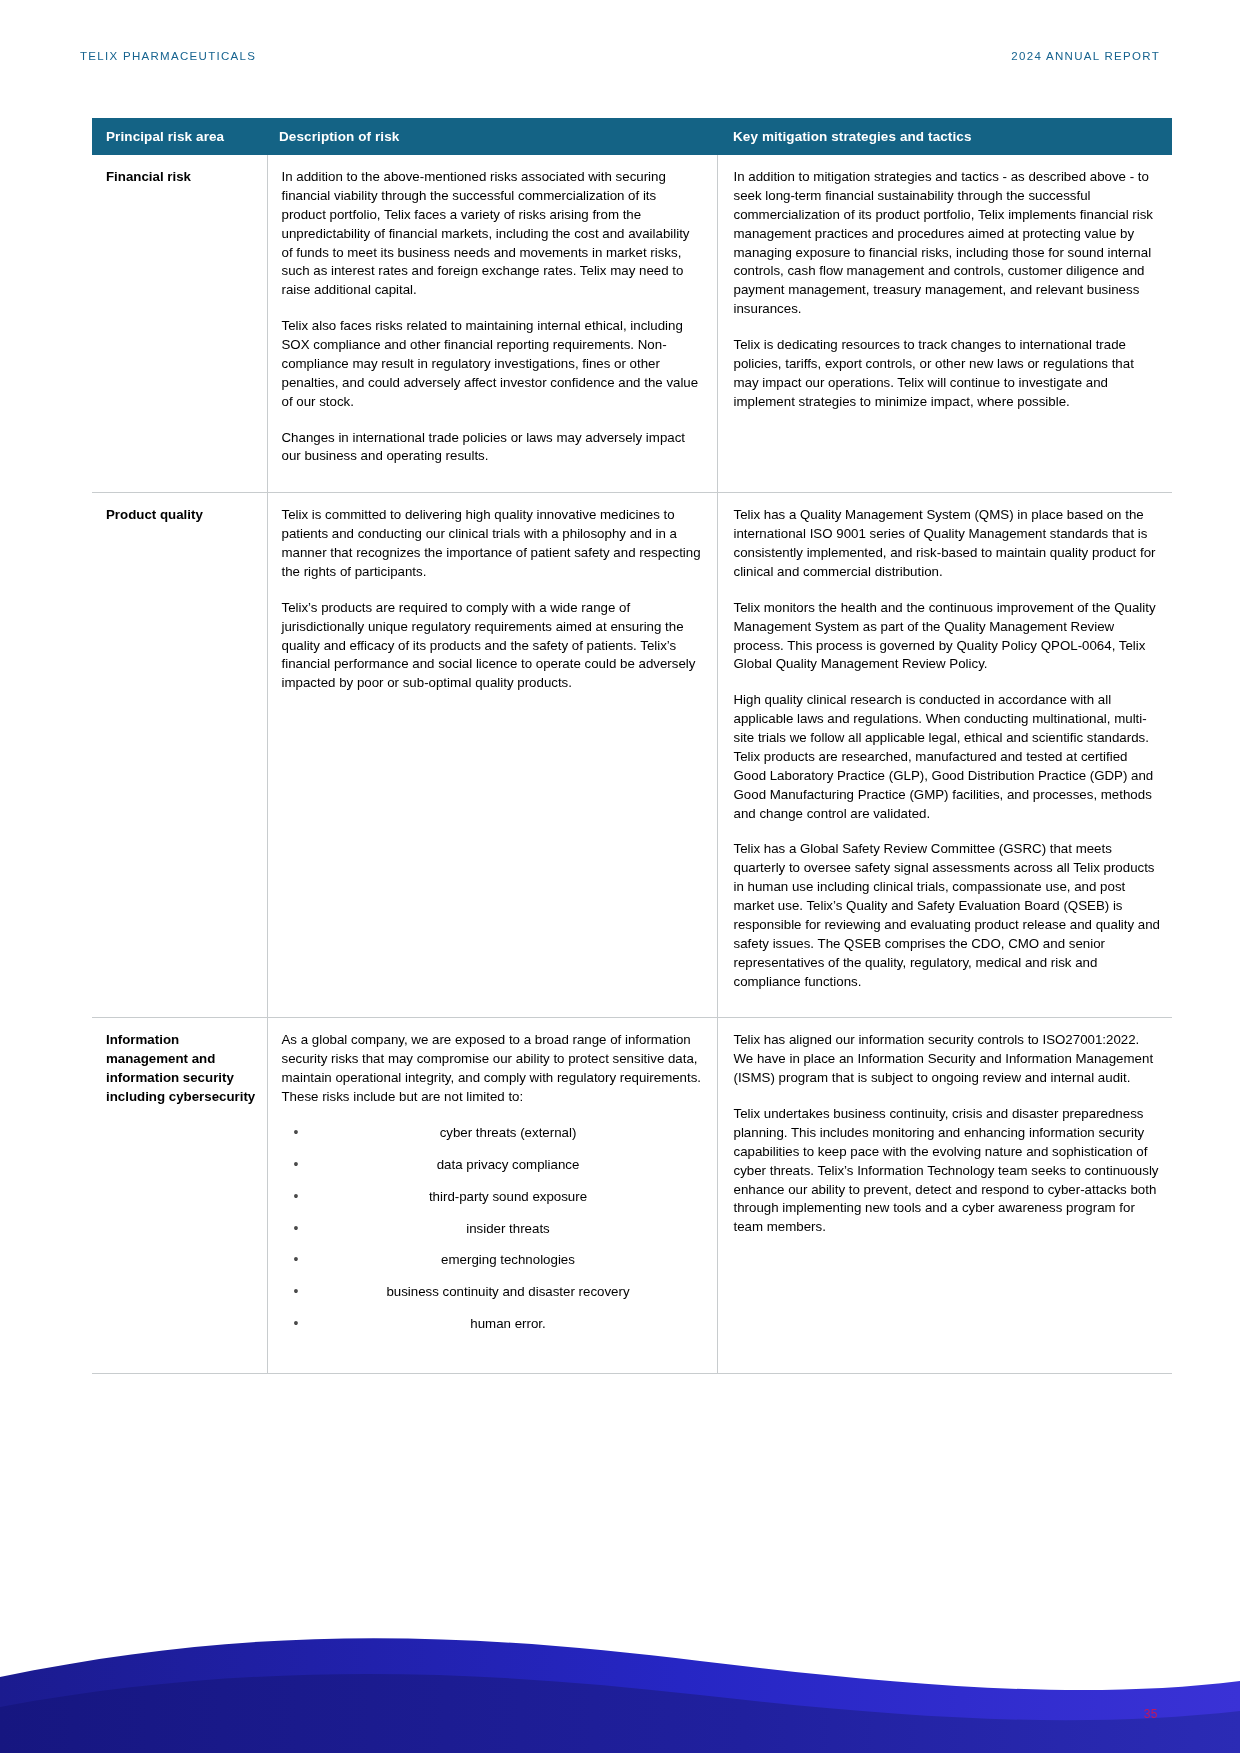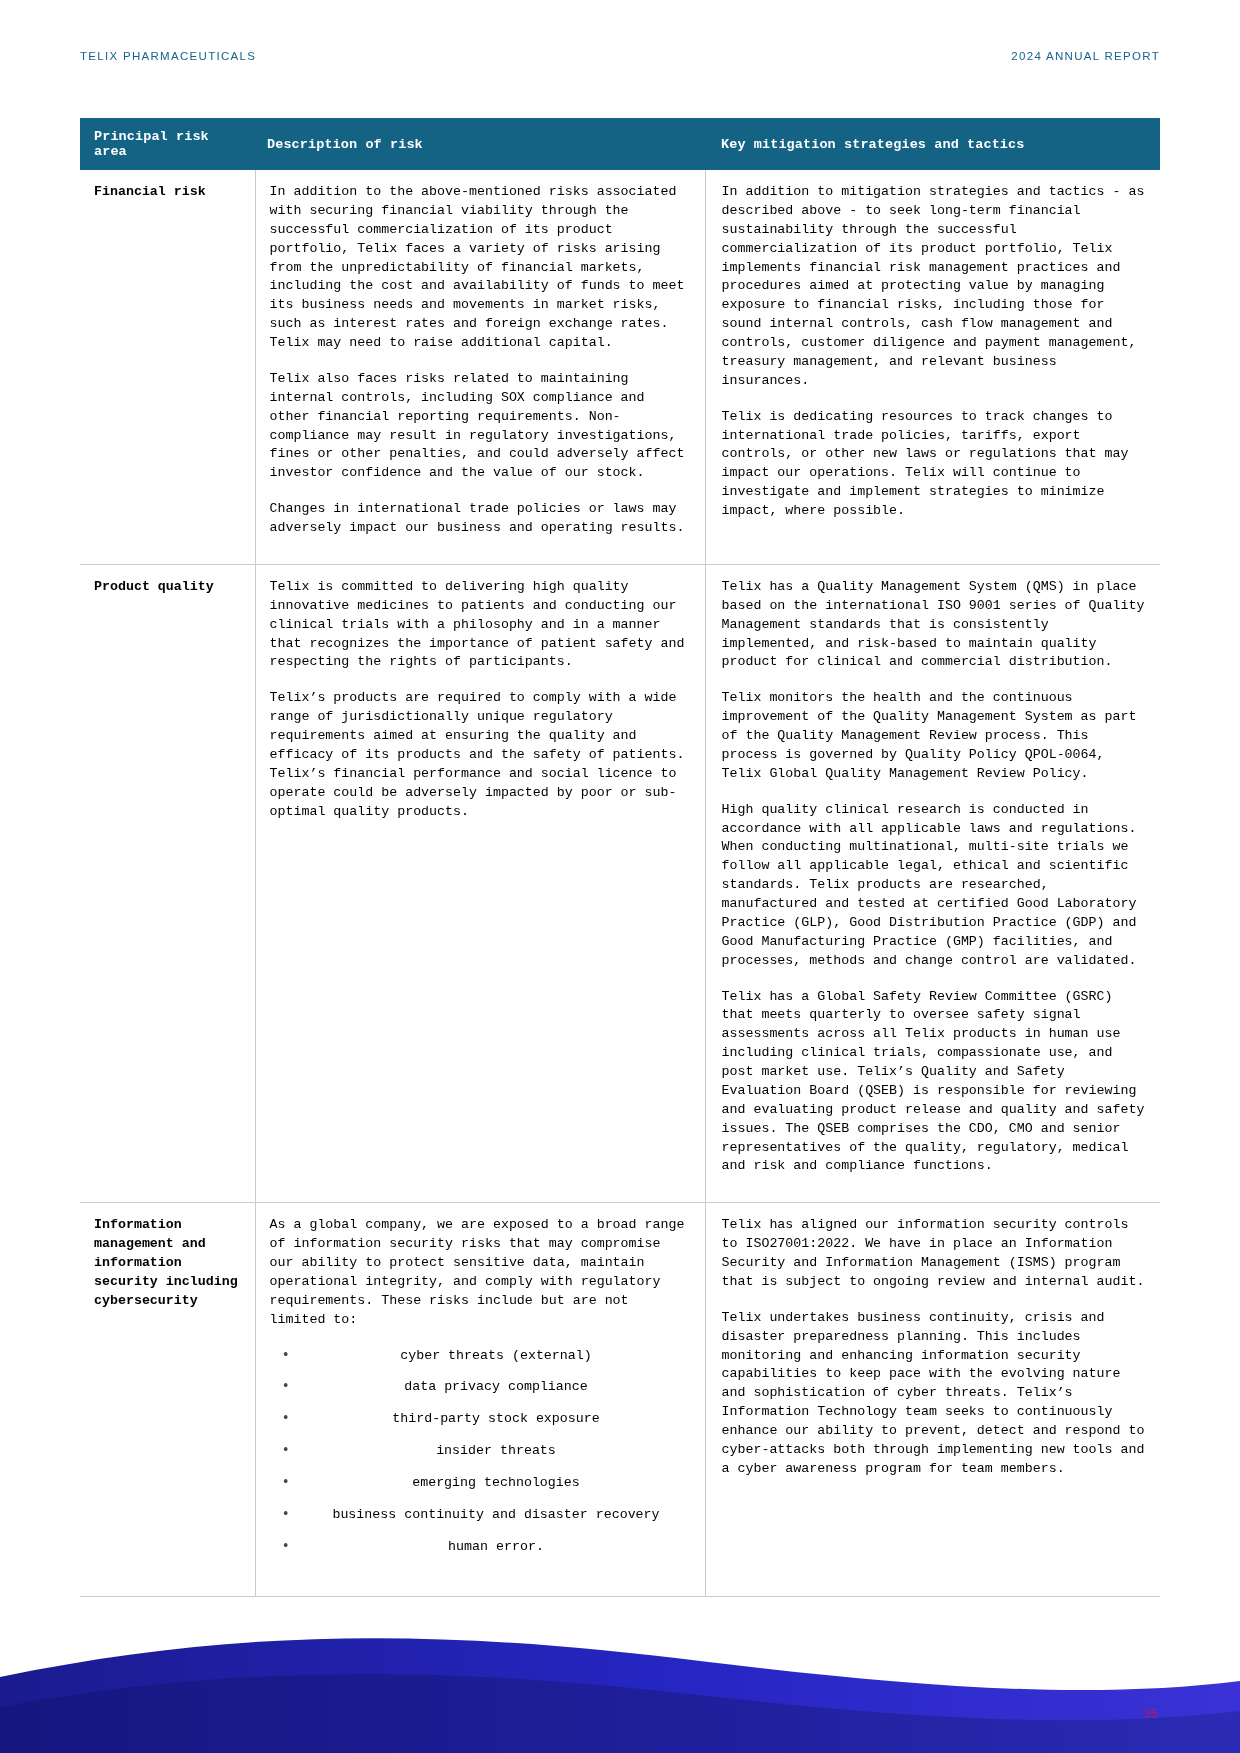--- a/index.html
+++ b/index.html
@@ -32,23 +32,22 @@
     font-size: 11.5px;
     letter-spacing: 1.3px;
     color: #1f5f8b;
   }
   .header .left { color: #16638f; }
   .header .right { color: #16638f; }
 
   .table-wrap {
     position: absolute;
     top: 118px;
-    left: 80px;
+    left: 92px;
     width: 1080px;
-    font-family: Liberation Mono, monospace;
   }
   table.risk {
     width: 100%;
     border-collapse: collapse;
     table-layout: fixed;
   }
   table.risk thead th {
     background: #146385;
     color: #ffffff;
     font-size: 13.5px;
@@ -152,21 +151,21 @@
           <th class="c2">Description of risk</th>
           <th class="c3">Key mitigation strategies and tactics</th>
         </tr>
       </thead>
       <tbody>
 
         <tr>
           <td class="c1">Financial risk</td>
           <td class="c2">
             <p class="para">In addition to the above-mentioned risks associated with securing financial viability through the successful commercialization of its product portfolio, Telix faces a variety of risks arising from the unpredictability of financial markets, including the cost and availability of funds to meet its business needs and movements in market risks, such as interest rates and foreign exchange rates. Telix may need to raise additional capital.</p>
-            <p class="para">Telix also faces risks related to maintaining internal controls, including SOX compliance and other financial reporting requirements. Non-compliance may result in regulatory investigations, fines or other penalties, and could adversely affect investor confidence and the value of our stock.</p>
+            <p class="para">Telix also faces risks related to maintaining internal ethical, including SOX compliance and other financial reporting requirements. Non-compliance may result in regulatory investigations, fines or other penalties, and could adversely affect investor confidence and the value of our stock.</p>
             <p class="para">Changes in international trade policies or laws may adversely impact our business and operating results.</p>
           </td>
           <td class="c3">
             <p class="para">In addition to mitigation strategies and tactics - as described above - to seek long-term financial sustainability through the successful commercialization of its product portfolio, Telix implements financial risk management practices and procedures aimed at protecting value by managing exposure to financial risks, including those for sound internal controls, cash flow management and controls, customer diligence and payment management, treasury management, and relevant business insurances.</p>
             <p class="para">Telix is dedicating resources to track changes to international trade policies, tariffs, export controls, or other new laws or regulations that may impact our operations. Telix will continue to investigate and implement strategies to minimize impact, where possible.</p>
           </td>
         </tr>
 
         <tr>
           <td class="c1">Product quality</td>
@@ -182,21 +181,21 @@
           </td>
         </tr>
 
         <tr>
           <td class="c1">Information management and information security including cybersecurity</td>
           <td class="c2">
             <p class="para">As a global company, we are exposed to a broad range of information security risks that may compromise our ability to protect sensitive data, maintain operational integrity, and comply with regulatory requirements. These risks include but are not limited to:</p>
             <ul class="bullets">
               <li>cyber threats (external)</li>
               <li>data privacy compliance</li>
-              <li>third-party stock exposure</li>
+              <li>third-party sound exposure</li>
               <li>insider threats</li>
               <li>emerging technologies</li>
               <li>business continuity and disaster recovery</li>
               <li>human error.</li>
             </ul>
           </td>
           <td class="c3">
             <p class="para">Telix has aligned our information security controls to ISO27001:2022. We have in place an Information Security and Information Management (ISMS) program that is subject to ongoing review and internal audit.</p>
             <p class="para">Telix undertakes business continuity, crisis and disaster preparedness planning. This includes monitoring and enhancing information security capabilities to keep pace with the evolving nature and sophistication of cyber threats. Telix’s Information Technology team seeks to continuously enhance our ability to prevent, detect and respond to cyber-attacks both through implementing new tools and a cyber awareness program for team members.</p>
           </td>

